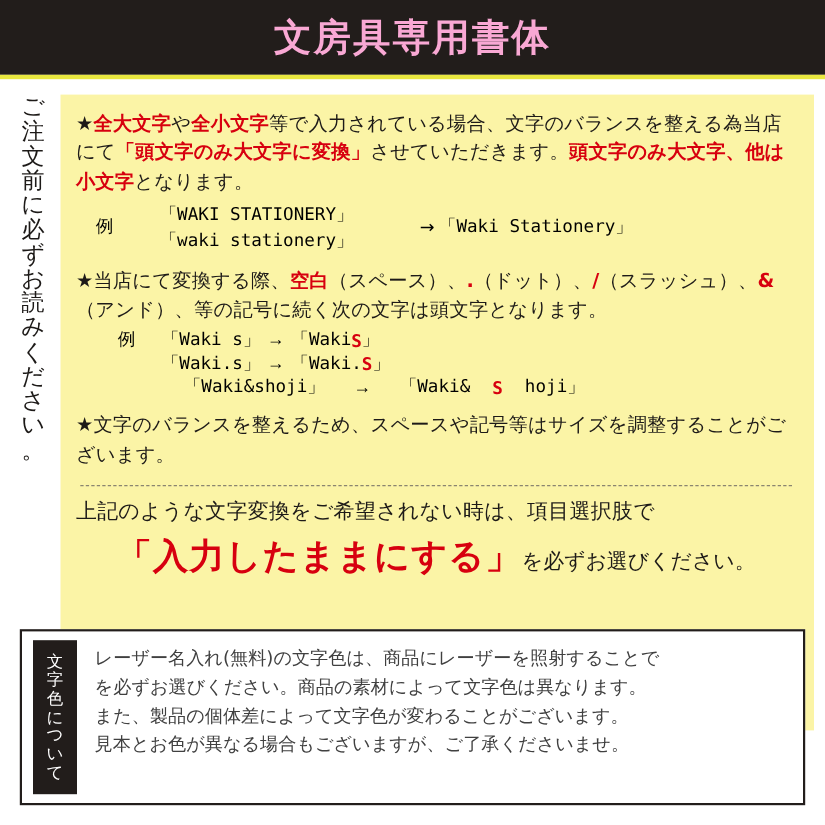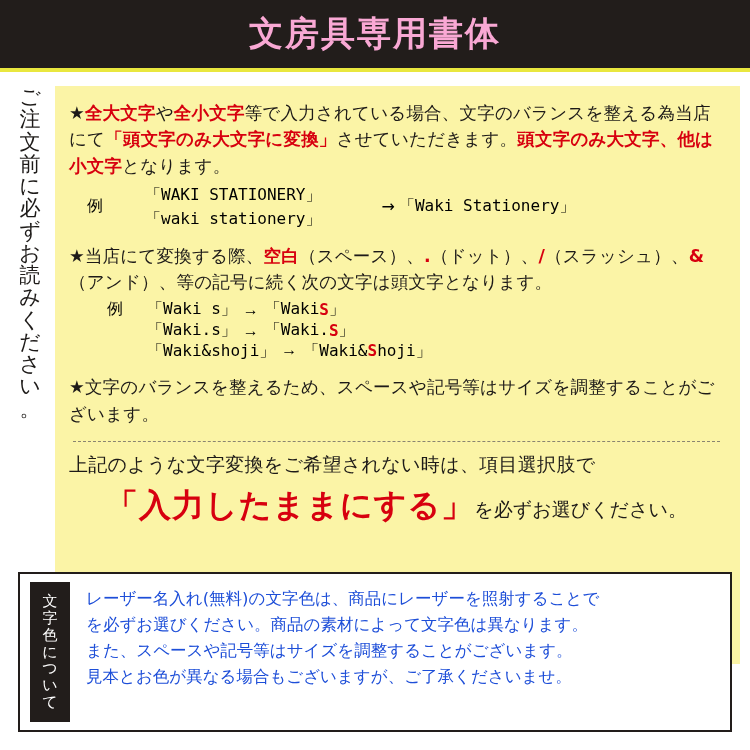--- a/index.html
+++ b/index.html
@@ -182,21 +182,21 @@
     line-height: 1.12;
     font-family: "DejaVu Sans", sans-serif;
     letter-spacing: 0;
   }
   .bottom-text {
     flex: 1 1 auto;
     padding: 12px 14px 8px 16px;
     font-family: "DejaVu Sans", sans-serif;
     font-size: 16.5px;
     line-height: 1.58;
-    color: #1d4ed8;
+    color: #404040;
   }
 </style>
 </head>
 <body>
 
 <div class="page">
 
   <div class="header">
     <div class="header-title">文房具専用書体</div>
   </div>
@@ -252,21 +252,21 @@
           <span class="mono">」</span>
       </div>
       <div style="display:flex; align-items:center;">
         <span class="ex-inline-label"></span>
         <span class="mono">「Waki.s」</span>
         <span style="margin:0 6px;">→</span>
         <span class="mono">「Waki.</span>
           <span class="mono red">S</span>
           <span class="mono">」</span>
       </div>
-      <div style="display:flex; align-items:flex-start;">
+      <div style="display:flex; align-items:flex-end;gap:20px;">
         <span class="ex-inline-label"></span>
         <span class="mono">「Waki&amp;shoji」</span>
         <span style="margin:0 6px;">→</span>
         <span class="mono">「Waki&amp;</span>
           <span class="mono red">S</span>
           <span class="mono">hoji」</span>
       </div>
     </div>
 
     <div class="ln b1 gap-top">
@@ -287,18 +287,18 @@
       <span>字</span>
       <span>色</span>
       <span>に</span>
       <span>つ</span>
       <span>い</span>
       <span>て</span>
     </div>
     <div class="bottom-text">
       <div>レーザー名入れ(無料)の文字色は、商品にレーザーを照射することで</div>
       <div>を必ずお選びください。商品の素材によって文字色は異なります。</div>
-      <div>また、スペースや記号等はサイズを調整することがございます。</div>
+      <div>また、製品の個体差によって文字色が変わることがございます。</div>
       <div>見本とお色が異なる場合もございますが、ご了承くださいませ。</div>
     </div>
   </div>
 
 </div>
 
 </body></html>

